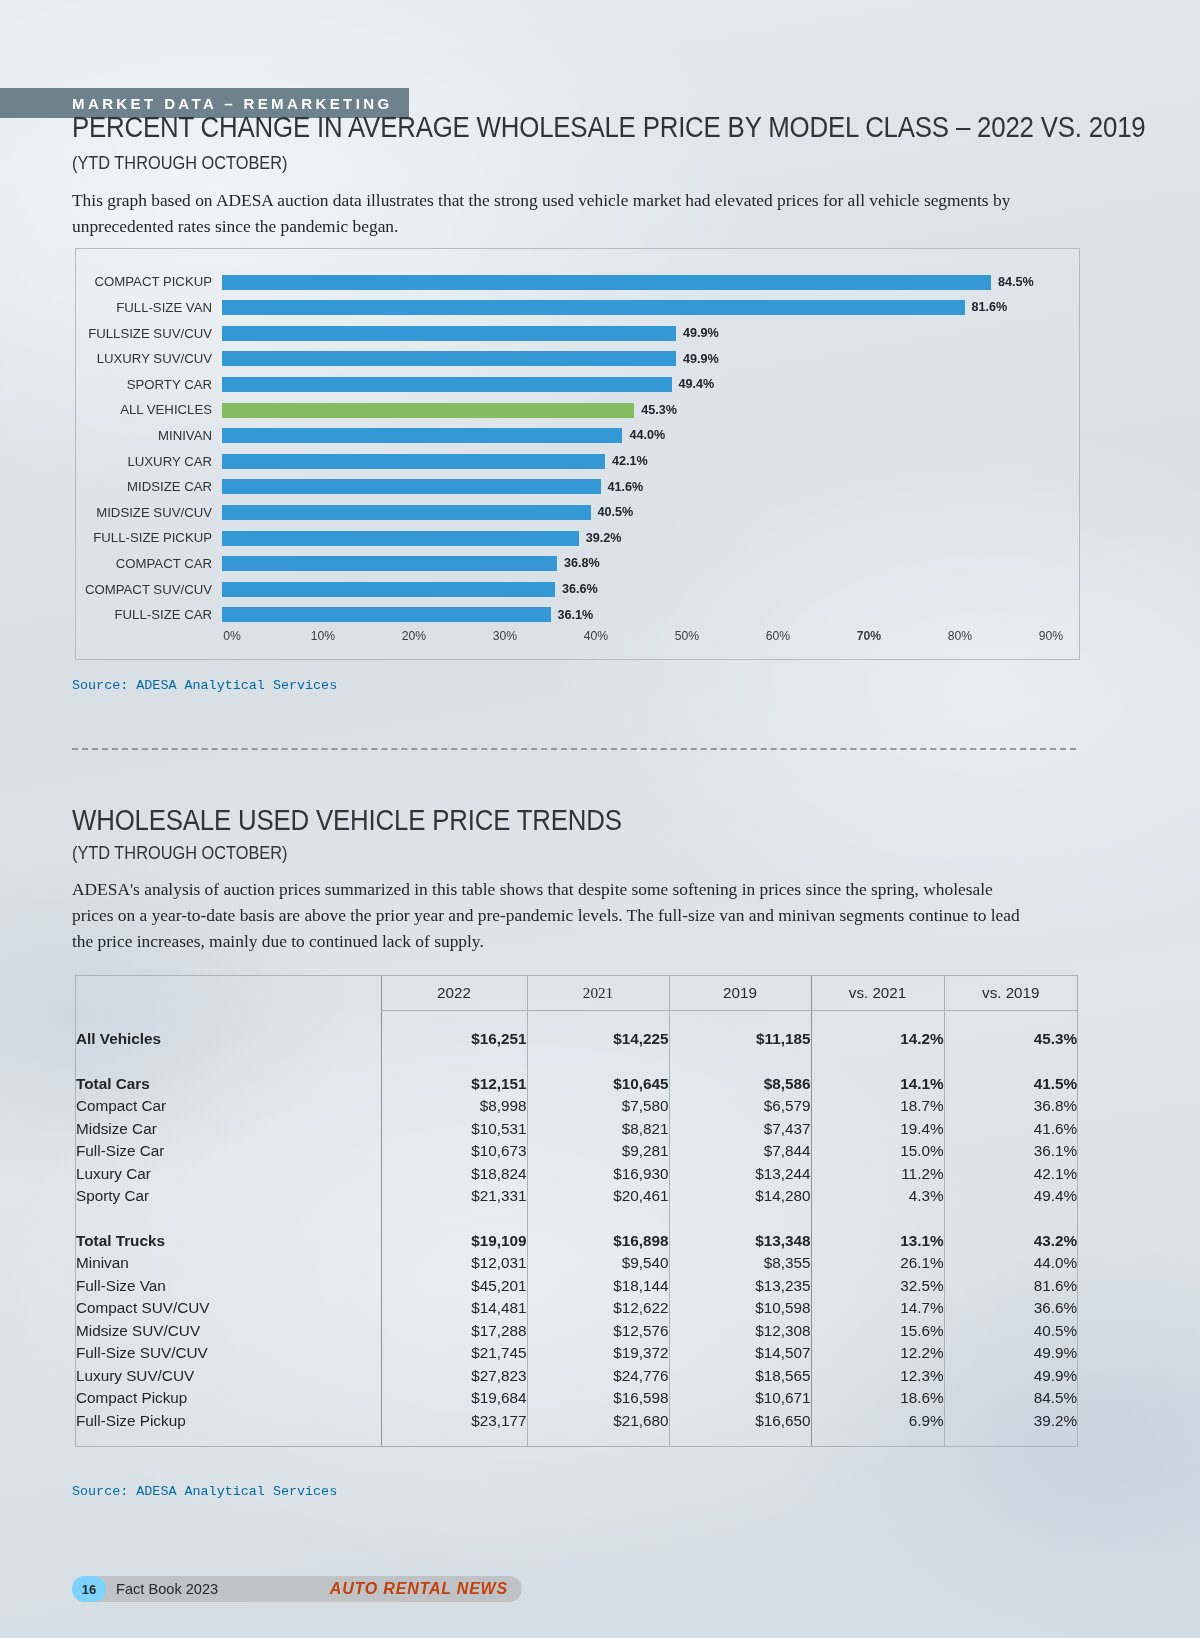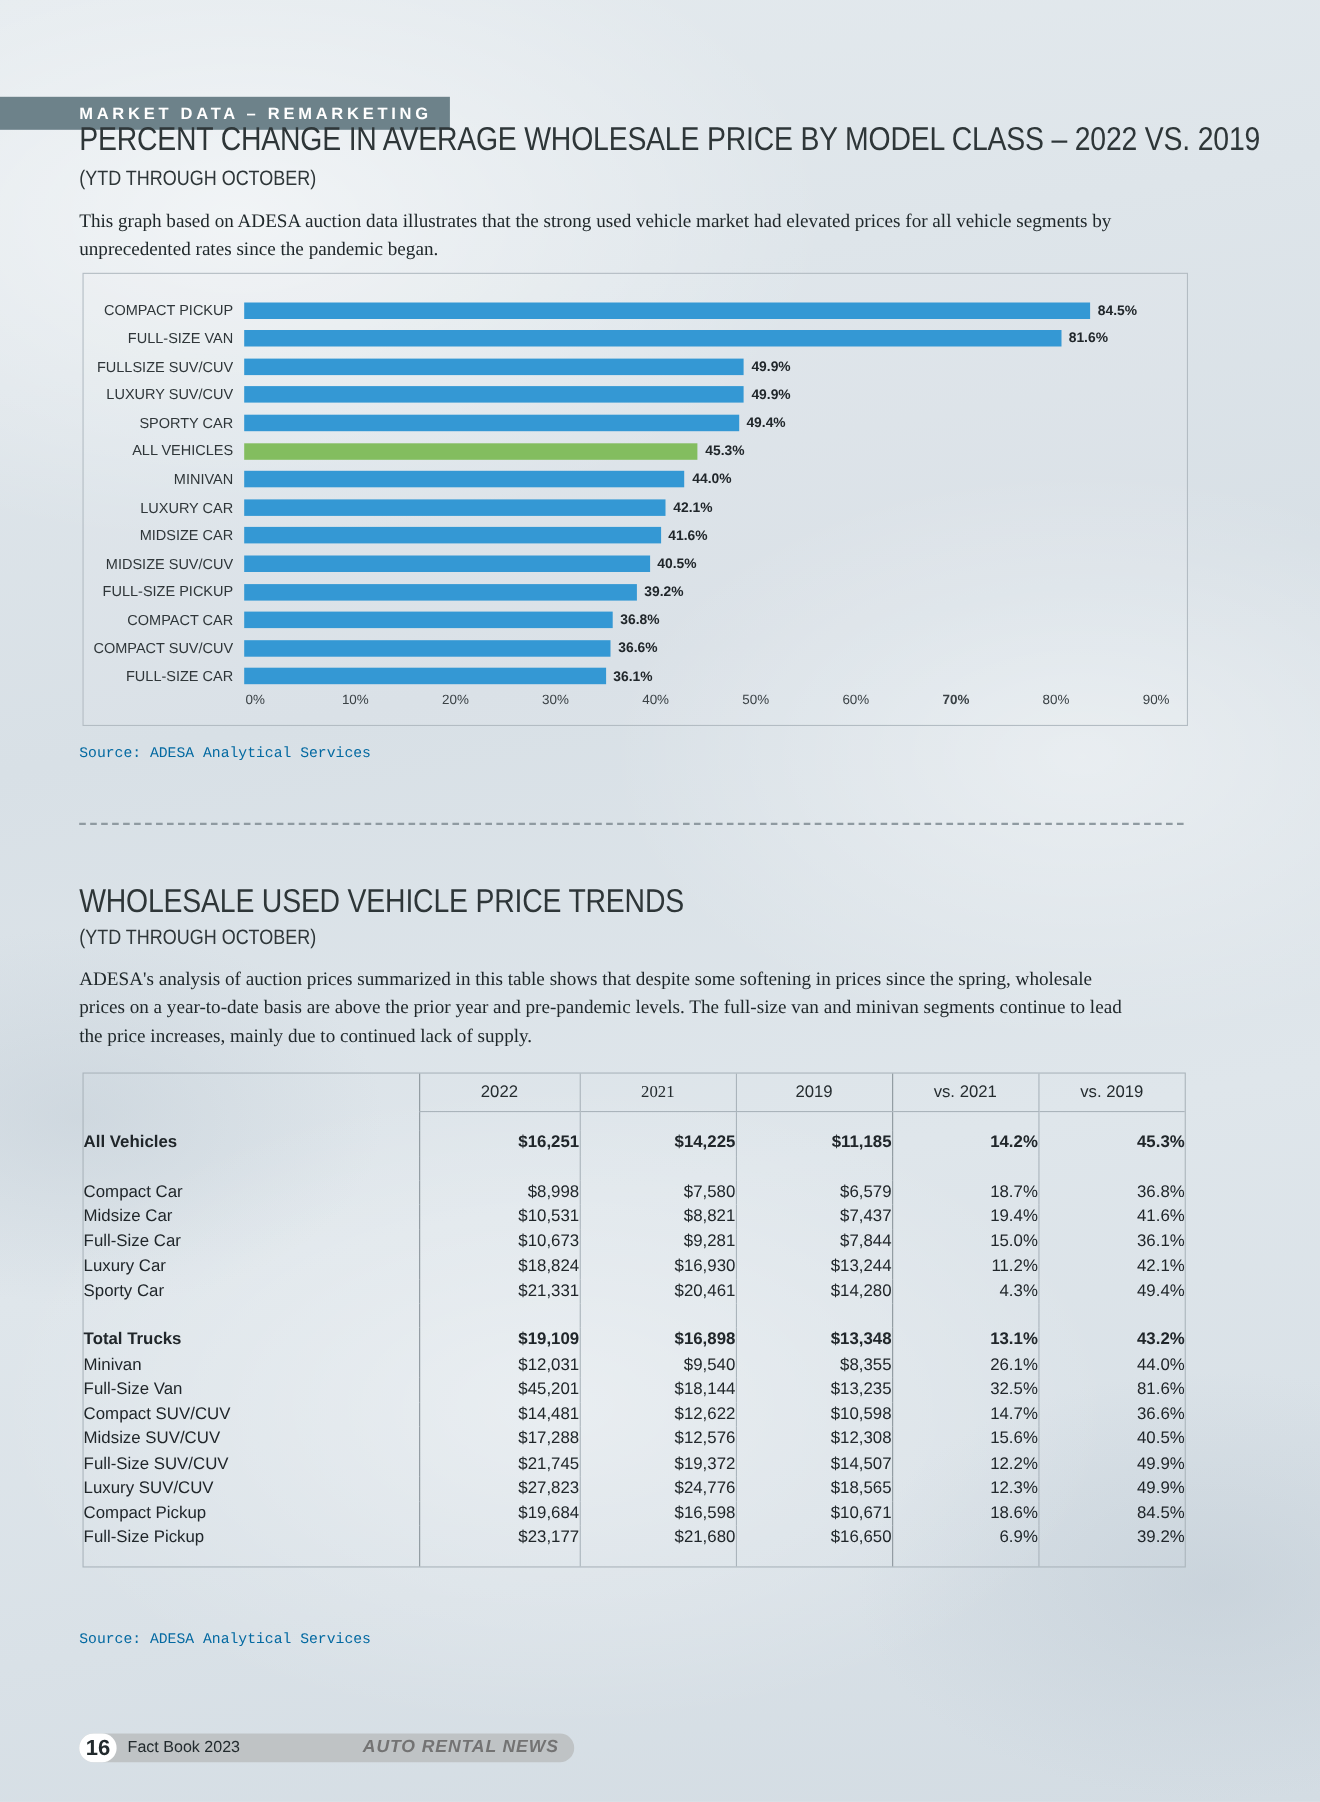--- a/index.html
+++ b/index.html
@@ -251,40 +251,40 @@
     position: absolute;
     left: 0; top: 0;
     width: 450px; height: 26px;
     background: #bfc3c5;
     border-radius: 13px;
   }
   .footer-pagenum {
     position: absolute;
     left: 0; top: 0;
     width: 34px; height: 26px;
-    background: #ffffff;
+    background: #7dd3fc;
     border-radius: 13px;
     display: flex; align-items: center; justify-content: center;
-    font-size: 20px; font-weight: bold; color: #222a2d;
+    font-size: 13px; font-weight: bold; color: #222a2d;
     font-family: "Liberation Sans", sans-serif;
   }
   .footer-title {
     position: absolute;
     left: 44px; top: 0; height: 26px;
     display: flex; align-items: center;
     font-size: 14.6px; color: #222a2d;
     font-family: "Liberation Sans", sans-serif;
     white-space: nowrap;
   }
   .footer-brand {
     position: absolute;
     right: 14px; top: 0; height: 26px;
     display: flex; align-items: center;
     font-size: 16px; font-weight: bold; font-style: italic;
-    color: #737373;
+    color: #c2410c;
     letter-spacing: 0.8px;
     font-family: "Liberation Sans", sans-serif;
     white-space: nowrap;
   }
 </style>
 </head>
 <body>
 
 <div class="paper-texture"></div>
 
@@ -453,20 +453,28 @@
             <td class="num vsep">45.3%</td>
           </tr>
           <tr class="spacer">
             <td></td>
             <td class="vsep-strong"></td>
             <td class="vsep"></td>
             <td class="vsep"></td>
             <td class="vsep-strong"></td>
             <td class="vsep"></td>
           </tr>
+          <tr class="bold">
+            <td class="rowlabel">Total Cars</td>
+            <td class="num vsep-strong">$12,151</td>
+            <td class="num vsep">$10,645</td>
+            <td class="num vsep">$8,586</td>
+            <td class="num vsep-strong">14.1%</td>
+            <td class="num vsep">41.5%</td>
+          </tr>
           <tr>
             <td class="rowlabel">Compact Car</td>
             <td class="num vsep-strong">$8,998</td>
             <td class="num vsep">$7,580</td>
             <td class="num vsep">$6,579</td>
             <td class="num vsep-strong">18.7%</td>
             <td class="num vsep">36.8%</td>
           </tr>
           <tr>
             <td class="rowlabel">Midsize Car</td>

